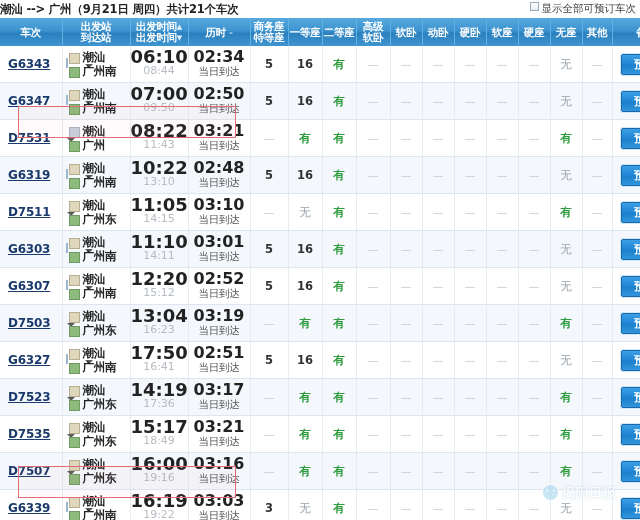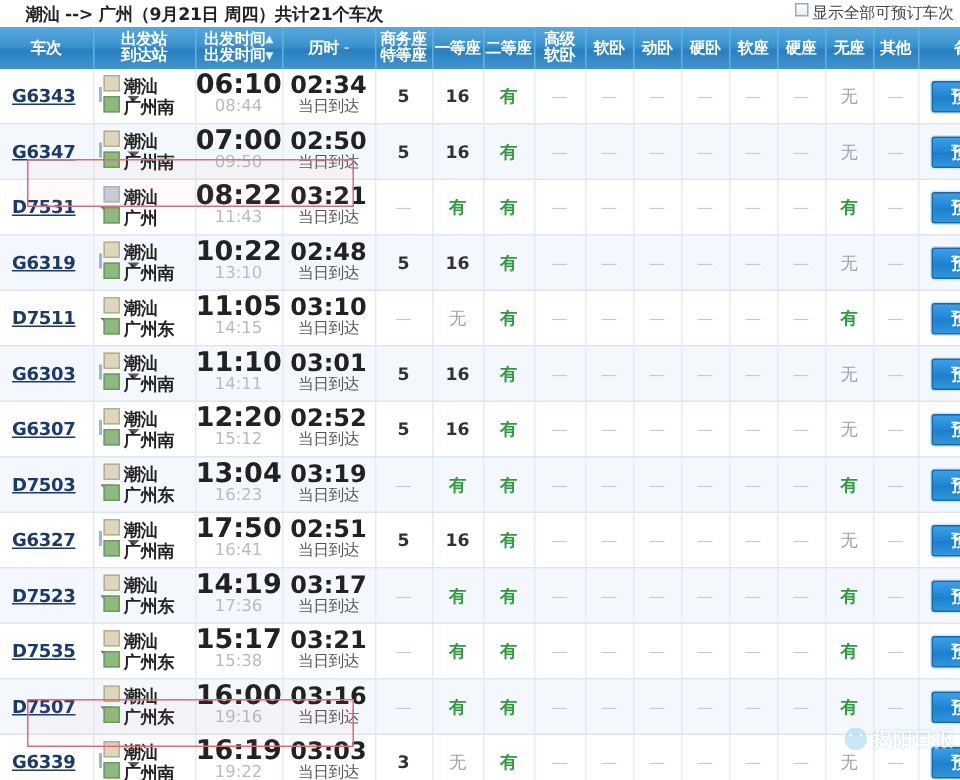--- a/index.html
+++ b/index.html
@@ -16,21 +16,21 @@
     overflow: hidden;
     position: relative;
   }
 
   
   #topbar {
     height: 18px;
     display: flex;
     align-items: center;
     justify-content: space-between;
-    padding: 0 4px 0 17px;
+    padding: 0 4px 0 0;
     box-sizing: border-box;
     background: #ffffff;
   }
   #route-summary {
     font-size: 11.5px;
     font-weight: bold;
     color: #222;
     letter-spacing: -0.2px;
     white-space: nowrap;
   }
@@ -119,21 +119,21 @@
     border-right: 4px solid transparent;
     border-top: 4px solid #5a5a5a;
     display: inline-block;
     margin-left: 1px;
     align-self: flex-end;
     margin-bottom: 3px;
   }
 
   
   .c-station { text-align: left; padding-left: 6px !important; }
-  .st-line { display: flex; align-items: flex-start; gap: 3px; line-height: 14px; }
+  .st-line { display: flex; align-items: flex-end; gap: 3px; line-height: 14px; }
   .st-ico {
     width: 9px; height: 9px;
     display: inline-block;
     border: 1px solid #b7ae8e;
     background: #ded7bd;
     flex: 0 0 auto;
   }
   .st-ico.arr { border-color: #6f9a63; background: #8fba7d; }
   .st-ico.gray { border-color: #a9b6c2; background: #c6d2dc; }
   .st-name { font-size: 11.5px; font-weight: bold; color: #222; letter-spacing: -0.3px; }
@@ -174,21 +174,21 @@
     position: absolute;
     border: 1.5px solid #e06b76;
     background: rgba(230,120,130,0.045);
     pointer-events: none;
     box-sizing: border-box;
   }
 
   
   #watermark {
     position: absolute;
-    right: 4px;
+    right: 24px;
     bottom: 18px;
     display: flex;
     gap: 3px;
     opacity: 0.55;
     pointer-events: none;
   }
   #wm-logo {
     width: 15px; height: 15px;
     border-radius: 50%;
     border: 1.5px solid #ffffff;
@@ -674,21 +674,21 @@
             <span class="st-ico"></span>
             <span class="st-name">潮汕</span>
           </span>
           <span class="st-line">
             <span class="st-ico arr"></span>
             <span class="st-name">广州东</span>
           </span>
         </td>
         <td class="c-time">
           <div class="t-dep">15:17</div>
-          <div class="t-arr">15:38</div>
+          <div class="t-arr">18:49</div>
         </td>
         <td>
           <div class="d-dur">03:21</div>
           <div class="d-note">当日到达</div>
         </td>
         <td><span class="v-dash">—</span></td>
         <td><span class="v-you">有</span></td>
         <td><span class="v-you">有</span></td>
         <td><span class="v-dash">—</span></td>
         <td><span class="v-dash">—</span></td>

